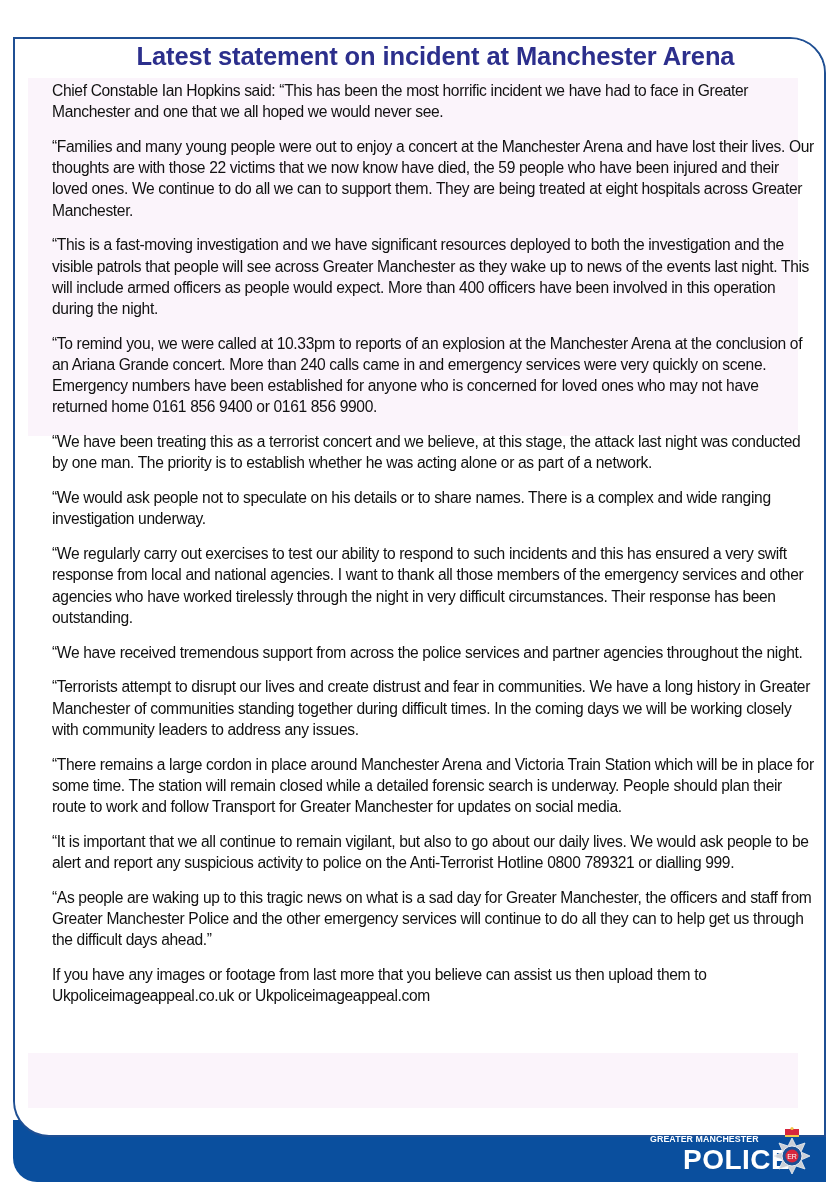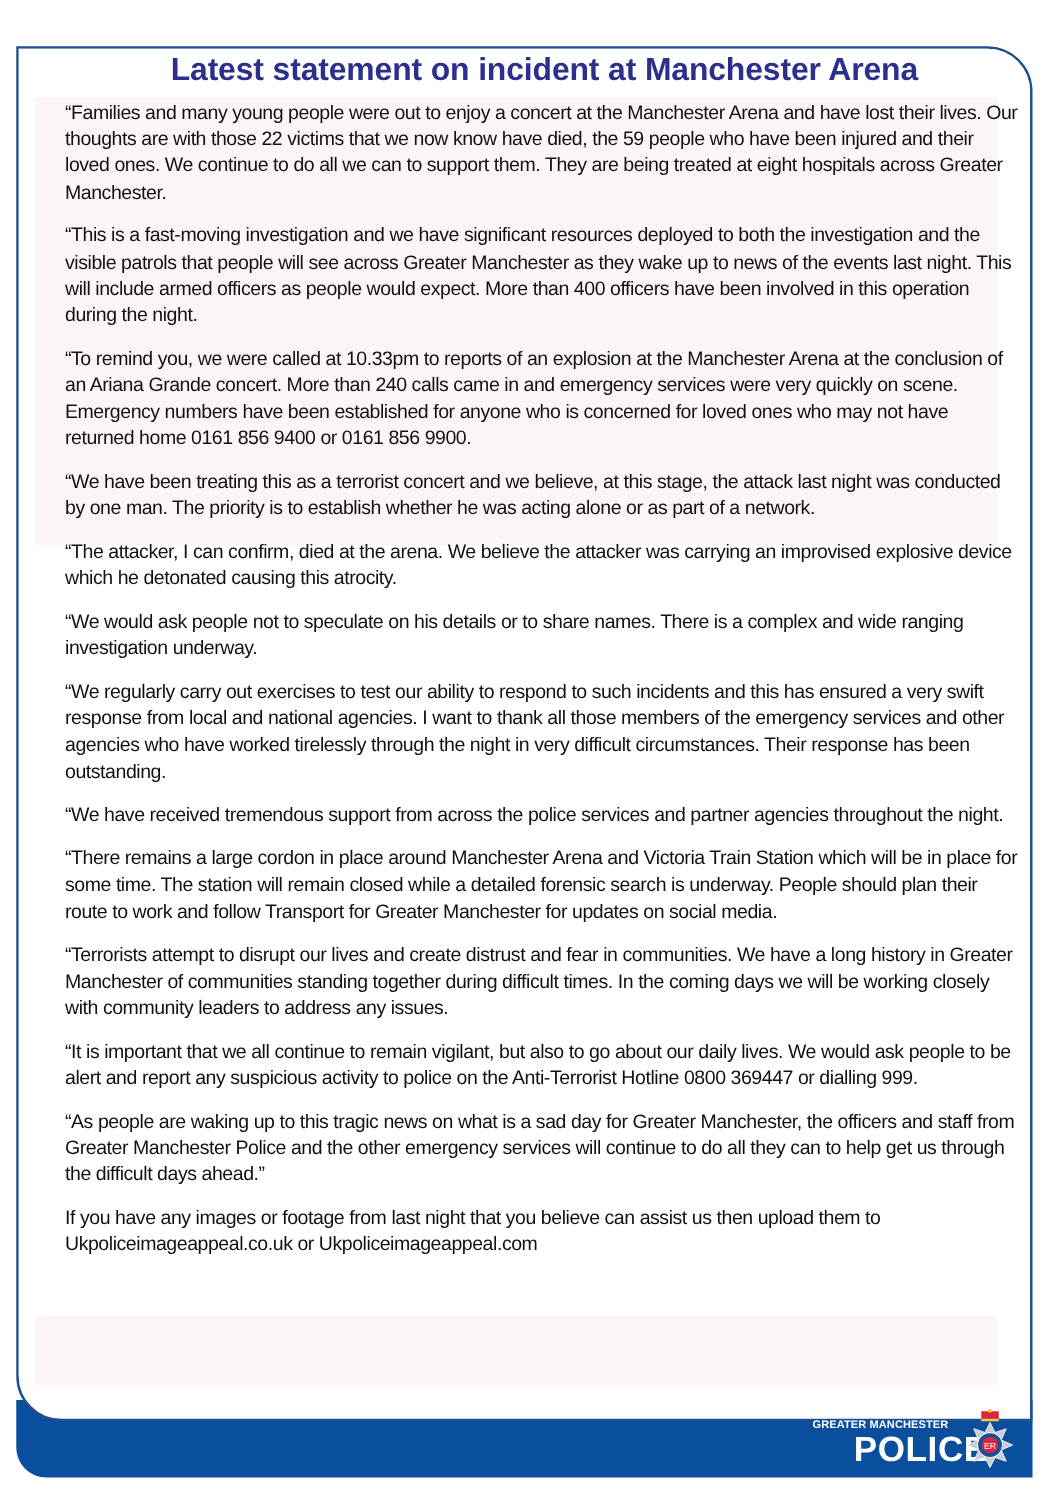--- a/index.html
+++ b/index.html
@@ -52,33 +52,33 @@
 <div class="footer-band"></div>
 <div class="frame"></div>
 <div class="inner-white"></div>
 
 <div class="shade shade-top"></div>
 <div class="shade shade-bottom"></div>
 
 <h1 class="title" style="margin:0;">Latest statement on incident at Manchester Arena</h1>
 
 <div class="content">
+  <p>Chief Constable Ian Hopkins said: “This has been the most horrific incident we have had to face in Greater Manchester and one that we all hoped we would never see.</p>
   <p>“Families and many young people were out to enjoy a concert at the Manchester Arena and have lost their lives. Our thoughts are with those 22 victims that we now know have died, the 59 people who have been injured and their loved ones.  We continue to do all we can to support them. They are being treated at eight hospitals across Greater Manchester.</p>
   <p>“This is a fast-moving investigation and we have significant resources deployed to both the investigation and the visible patrols that people will see across Greater Manchester as they wake up to news of the events last night. This will include armed officers as people would expect. More than 400 officers have been involved in this operation during the night.</p>
   <p>“To remind you, we were called at 10.33pm to reports of an explosion at the Manchester Arena at the conclusion of an Ariana Grande concert. More than 240 calls came in and emergency services were very quickly on scene.  Emergency numbers have been established for anyone who is concerned for loved ones who may not have returned home 0161 856 9400 or 0161 856 9900.</p>
   <p>“We have been treating this as a terrorist concert and we believe, at this stage, the attack last night was conducted by one man. The priority is to establish whether he was acting alone or as part of a network.</p>
-  <p>“The attacker, I can confirm, died at the arena. We believe the attacker was carrying an improvised explosive device which he detonated causing this atrocity.</p>
   <p>“We would ask people not to speculate on his details or to share names. There is a complex and wide ranging investigation underway.</p>
   <p>“We regularly carry out exercises to test our ability to respond to such incidents and this has ensured a very swift response from local and national agencies. I want to thank all those members of the emergency services and other agencies who have worked tirelessly through the night in very difficult circumstances. Their response has been outstanding.</p>
   <p>“We have received tremendous support from across the police services and partner agencies throughout the night.</p>
+  <p>“Terrorists attempt to disrupt our lives and create distrust and fear in communities. We have a long history in Greater Manchester of communities standing together during difficult times. In the coming days we will be working closely with community leaders to address any issues.</p>
   <p>“There remains a large cordon in place around Manchester Arena and Victoria Train Station which will be in place for some time. The station will remain closed while a detailed forensic search is underway. People should plan their route to work and follow Transport for Greater Manchester for updates on social media.</p>
-  <p>“Terrorists attempt to disrupt our lives and create distrust and fear in communities. We have a long history in Greater Manchester of communities standing together during difficult times. In the coming days we will be working closely with community leaders to address any issues.</p>
-  <p>“It is important that we all continue to remain vigilant, but also to go about our daily lives. We would ask people to be alert and report any suspicious activity to police on the Anti-Terrorist Hotline 0800 369447 or dialling 999.</p>
+  <p>“It is important that we all continue to remain vigilant, but also to go about our daily lives. We would ask people to be alert and report any suspicious activity to police on the Anti-Terrorist Hotline 0800 789321 or dialling 999.</p>
   <p>“As people are waking up to this tragic news on what is a sad day for Greater Manchester, the officers and staff from Greater Manchester Police and the other emergency services will continue to do all they can to help get us through the difficult days ahead.”</p>
-  <p>If you have any images or footage from last night that you believe can assist us then upload them to Ukpoliceimageappeal.co.uk or Ukpoliceimageappeal.com</p>
+  <p>If you have any images or footage from last more that you believe can assist us then upload them to Ukpoliceimageappeal.co.uk or Ukpoliceimageappeal.com</p>
 </div>
 
 <div class="logo">
   <span class="logo-small">GREATER MANCHESTER</span>
   <span class="logo-big">POLICE</span>
   <svg class="crest" viewBox="0 0 48 52">
 
     <g>
       <rect x="17" y="3" width="14" height="7" fill="#d7263d"></rect>
       <rect x="17" y="9" width="14" height="2" fill="#f3c84b"></rect>

